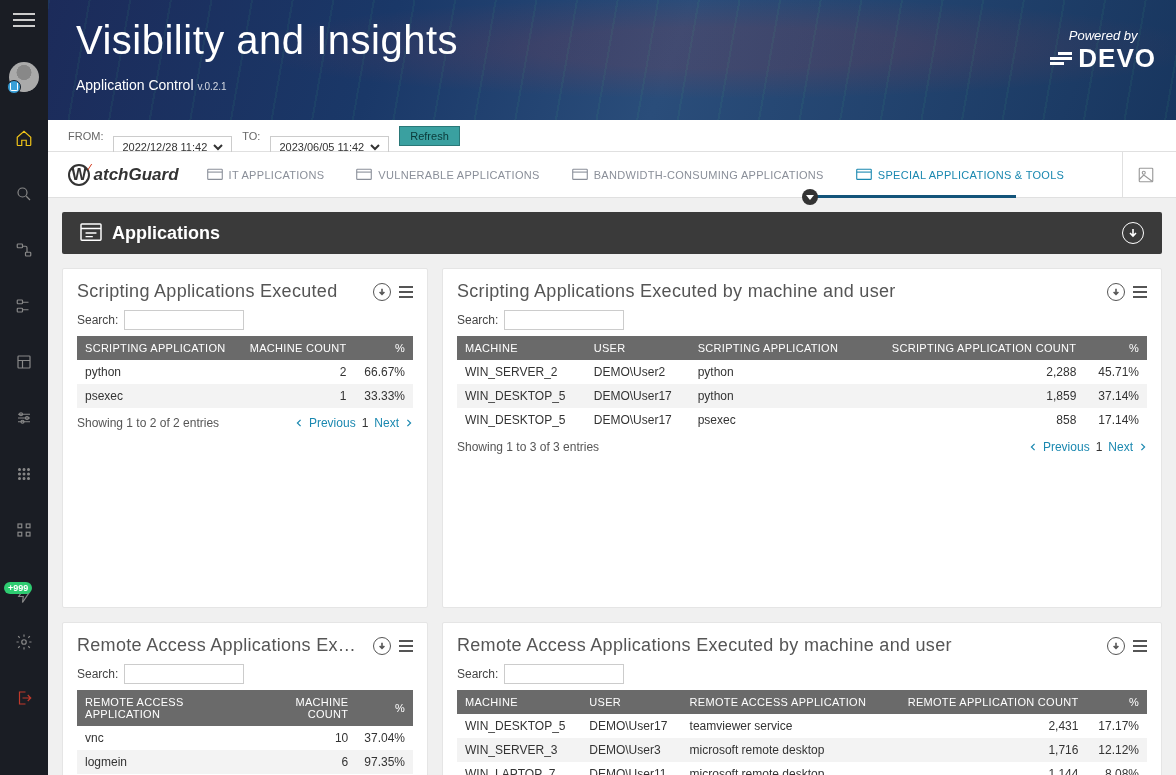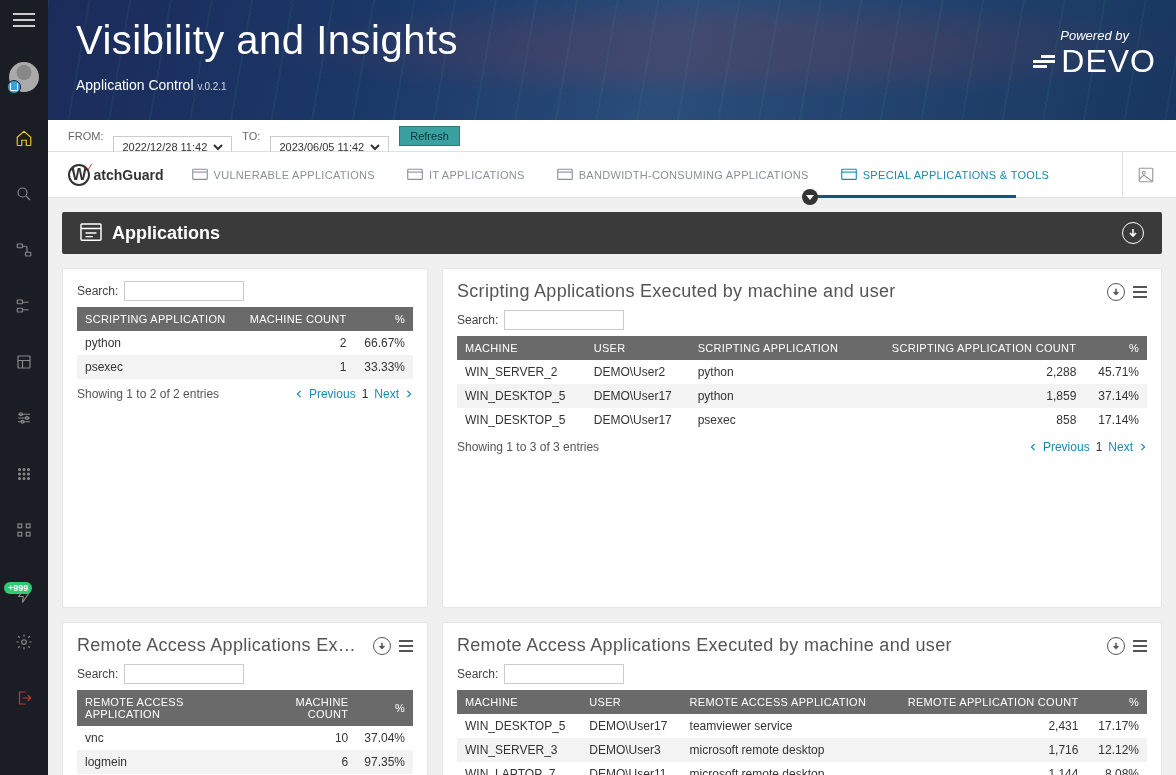--- a/index.html
+++ b/index.html
@@ -27,21 +27,21 @@
 
 .hero { height: 120px; background: linear-gradient(110deg, #1c2b5a 0%, #1a3868 30%, #2a4d7a 55%, #18365f 100%); position: relative; color: #fff; padding: 18px 28px 10px; }
 .hero::before { content:""; position:absolute; inset:0; background:
   repeating-linear-gradient(100deg, rgba(60,180,120,0.08) 0 2px, transparent 2px 40px),
   radial-gradient(ellipse at 60% 40%, rgba(200,60,60,0.15) 0 20%, transparent 50%); }
 .hero h1 { font-size: 40px; font-weight: 300; letter-spacing: 0.5px; position:relative; }
 .hero .sub { font-size: 14px; margin-top: 14px; position:relative; }
 .hero .sub .ver { font-size: 10px; opacity: 0.8; }
 .powered { position: absolute; right: 20px; top: 28px; text-align: center; }
 .powered .pw { font-size: 13px; font-style: italic; font-weight:500;text-align:center; }
-.powered .devo { font-size: 32px; font-weight: 400; letter-spacing: 1px; display:flex; align-items:center; gap:6px; }
+.powered .devo { font-size: 26px; font-weight: 700; letter-spacing: 1px; display:flex; align-items:center; gap:6px; }
 .devo-icon { display:inline-block; width:22px; }
 .devo-icon span { display:block; height:3px; background:#fff; margin:2px 0; }
 .devo-icon span:nth-child(1){width:14px;margin-left:8px;} .devo-icon span:nth-child(2){width:22px;} .devo-icon span:nth-child(3){width:14px;}
 
 
 .datebar { height: 32px; background: #fff; border-bottom: 1px solid #e0e0e0; display: flex; align-items: center; padding: 0 20px; gap: 10px; font-size: 11px; }
 .datebar .lbl { color: #666; }
 .datebar .dtbox { border: 1px solid #ccc; padding: 4px 8px; display: flex; align-items: center; gap: 6px; cursor:pointer;margin-top:22px; }
 .datebar .dtbox svg { width:10px; height:10px; stroke:#333; fill:none; stroke-width:2; }
 .refresh-btn { background: #3aa0a0; color: #0a3838; border: 1px solid #2a7878; padding: 3px 10px; font-size: 11px; cursor:pointer; }
@@ -223,35 +223,35 @@
             <path d="M1 3l4 4 4-4"></path>
           </svg>
         </div>
       <button class="refresh-btn">Refresh</button>
     </div>
 
     <div class="tabbar">
       <div class="wg-logo">
           <span class="w">W</span>
           <span class="accent">⁄</span>
-          <span style="font-size:14px;">atchGuard</span>
+          <span style="font-size:17px;font-style:italic;">atchGuard</span>
         </div>
       <div class="tab">
           <svg viewBox="0 0 22 18">
             <rect x="1" y="1" width="20" height="14" rx="1"></rect>
             <path d="M1 5h20"></path>
           </svg>
-          <span>VULNERABLE APPLICATIONS</span>
+          <span>IT APPLICATIONS</span>
         </div>
       <div class="tab">
           <svg viewBox="0 0 22 18">
             <rect x="1" y="1" width="20" height="14" rx="1"></rect>
             <path d="M1 5h20"></path>
           </svg>
-          <span>IT APPLICATIONS</span>
+          <span>VULNERABLE APPLICATIONS</span>
         </div>
       <div class="tab">
           <svg viewBox="0 0 22 18">
             <rect x="1" y="1" width="20" height="14" rx="1"></rect>
             <path d="M1 5h20"></path>
           </svg>
           <span>BANDWIDTH-CONSUMING APPLICATIONS</span>
         </div>
       <div class="tab active">
           <svg viewBox="0 0 22 18">
@@ -282,20 +282,33 @@
         <div class="dl">
             <svg viewBox="0 0 10 10">
               <path d="M5 1v6M2 5l3 3 3-3"></path>
             </svg>
           </div>
       </div>
 
       <div class="grid">
 
         <div class="panel">
+          <div class="panel-head">
+            <h3>Scripting Applications Executed</h3>
+            <div class="ctl dlc">
+                <svg viewBox="0 0 10 10">
+                  <path d="M5 1v6M2 5l3 3 3-3"></path>
+                </svg>
+              </div>
+            <div class="ctl menub">
+                <span></span>
+                <span></span>
+                <span></span>
+              </div>
+          </div>
           <div class="search-row">
               <span>Search:</span>
               <input style="">
             </div>
           <table>
             <thead>
                 <tr>
               <th>SCRIPTING APPLICATION</th>
               <th class="r">MACHINE COUNT</th>
               <th class="r">%</th>

